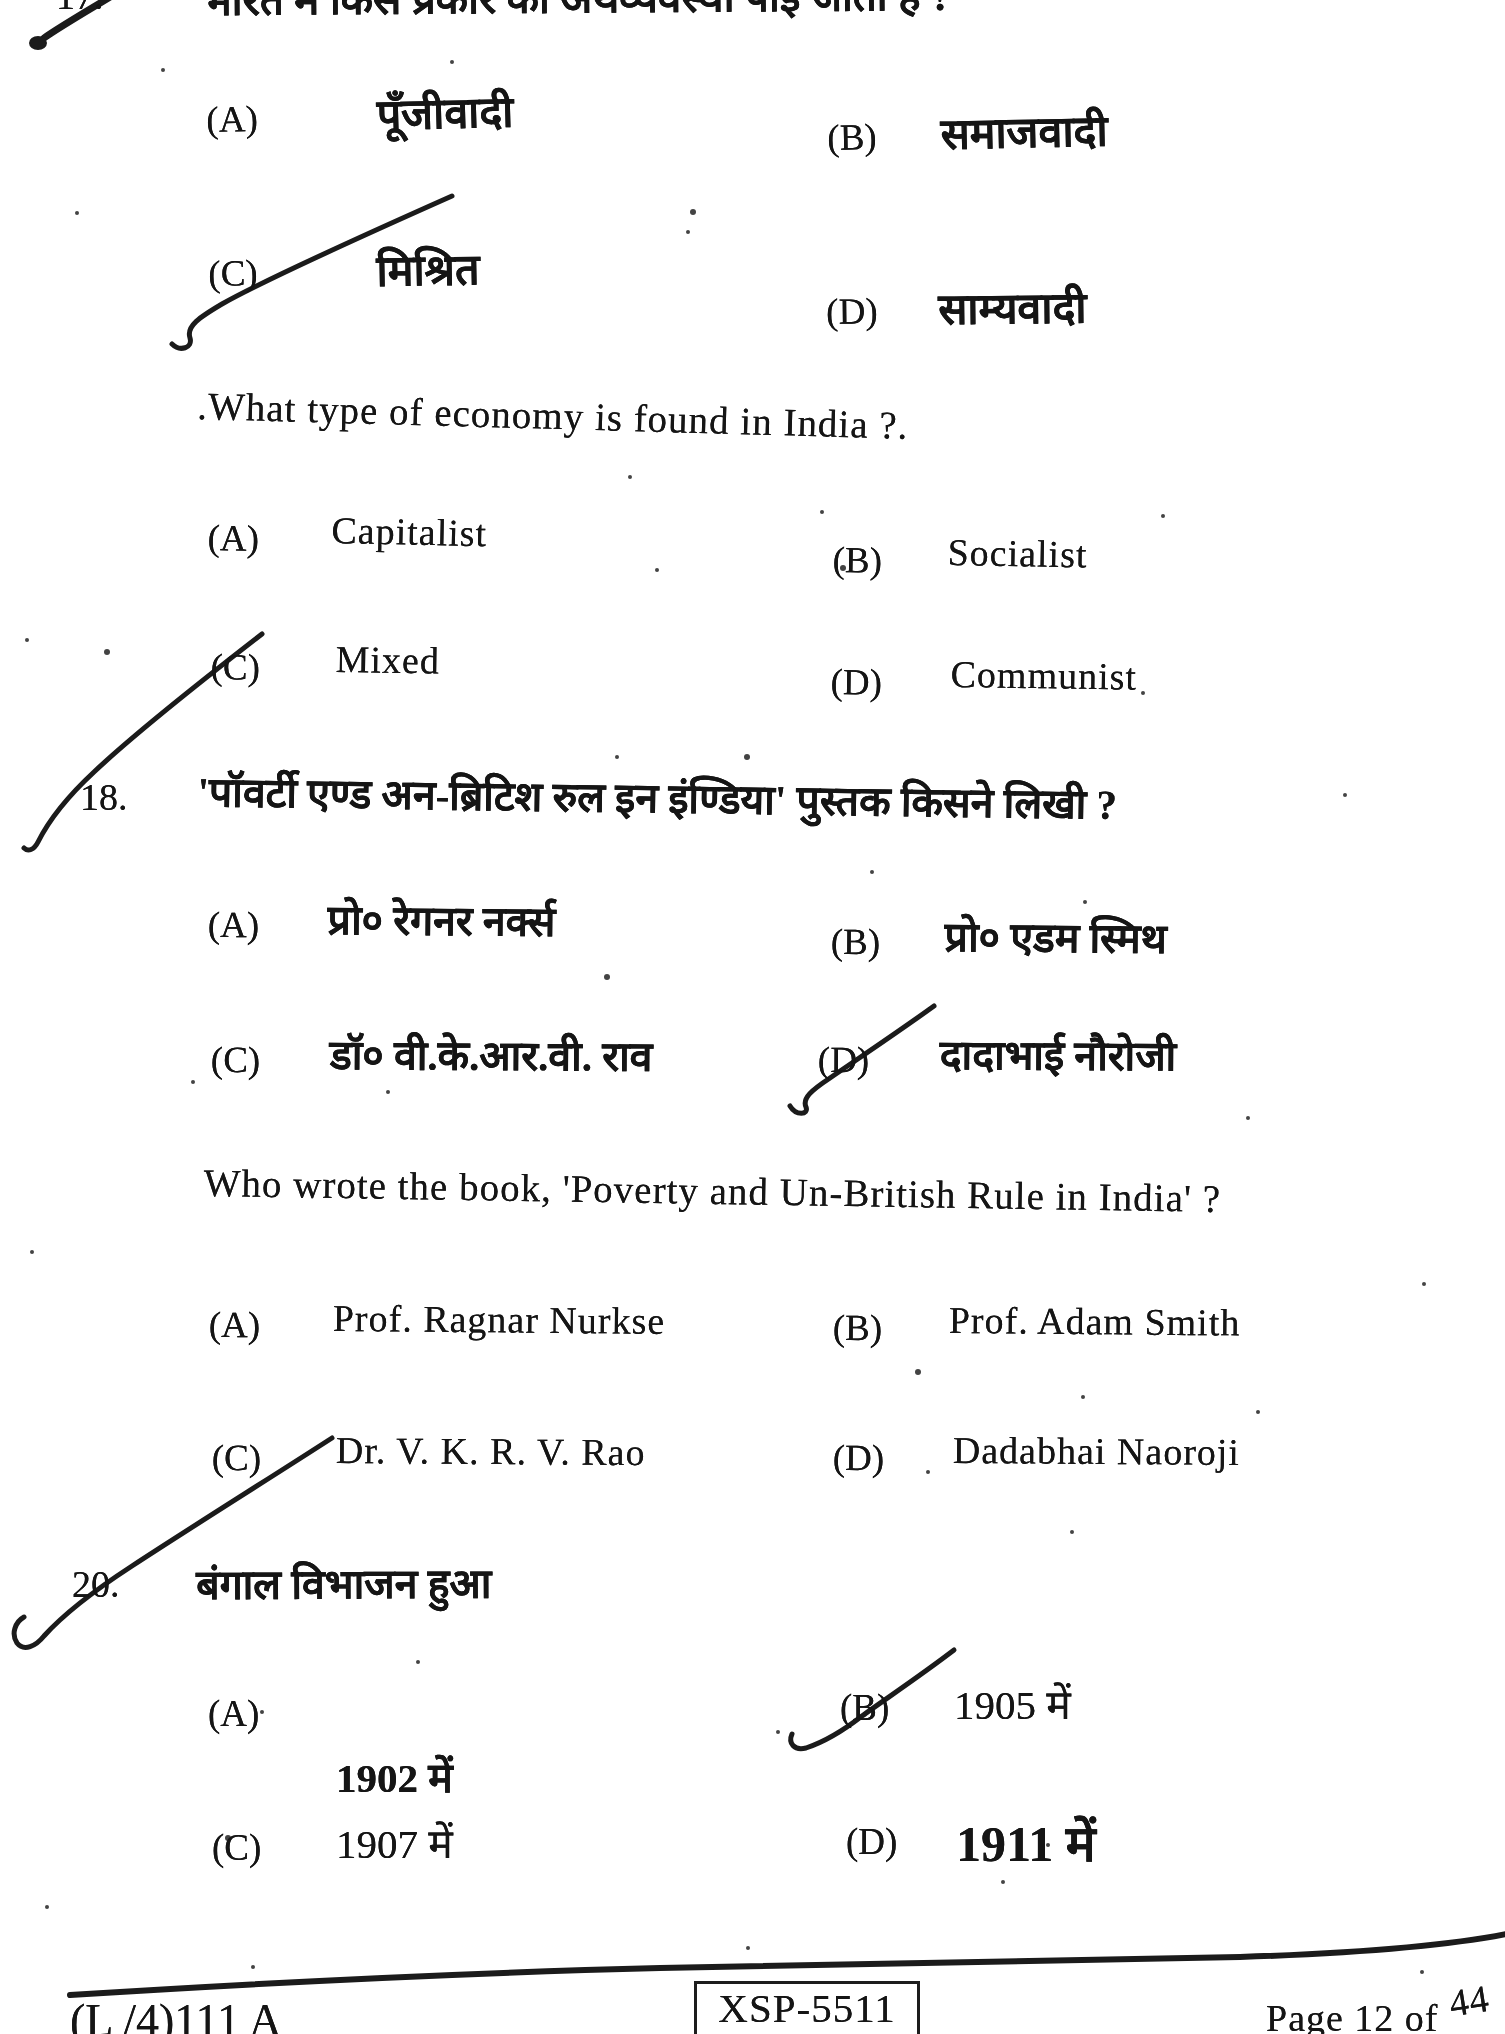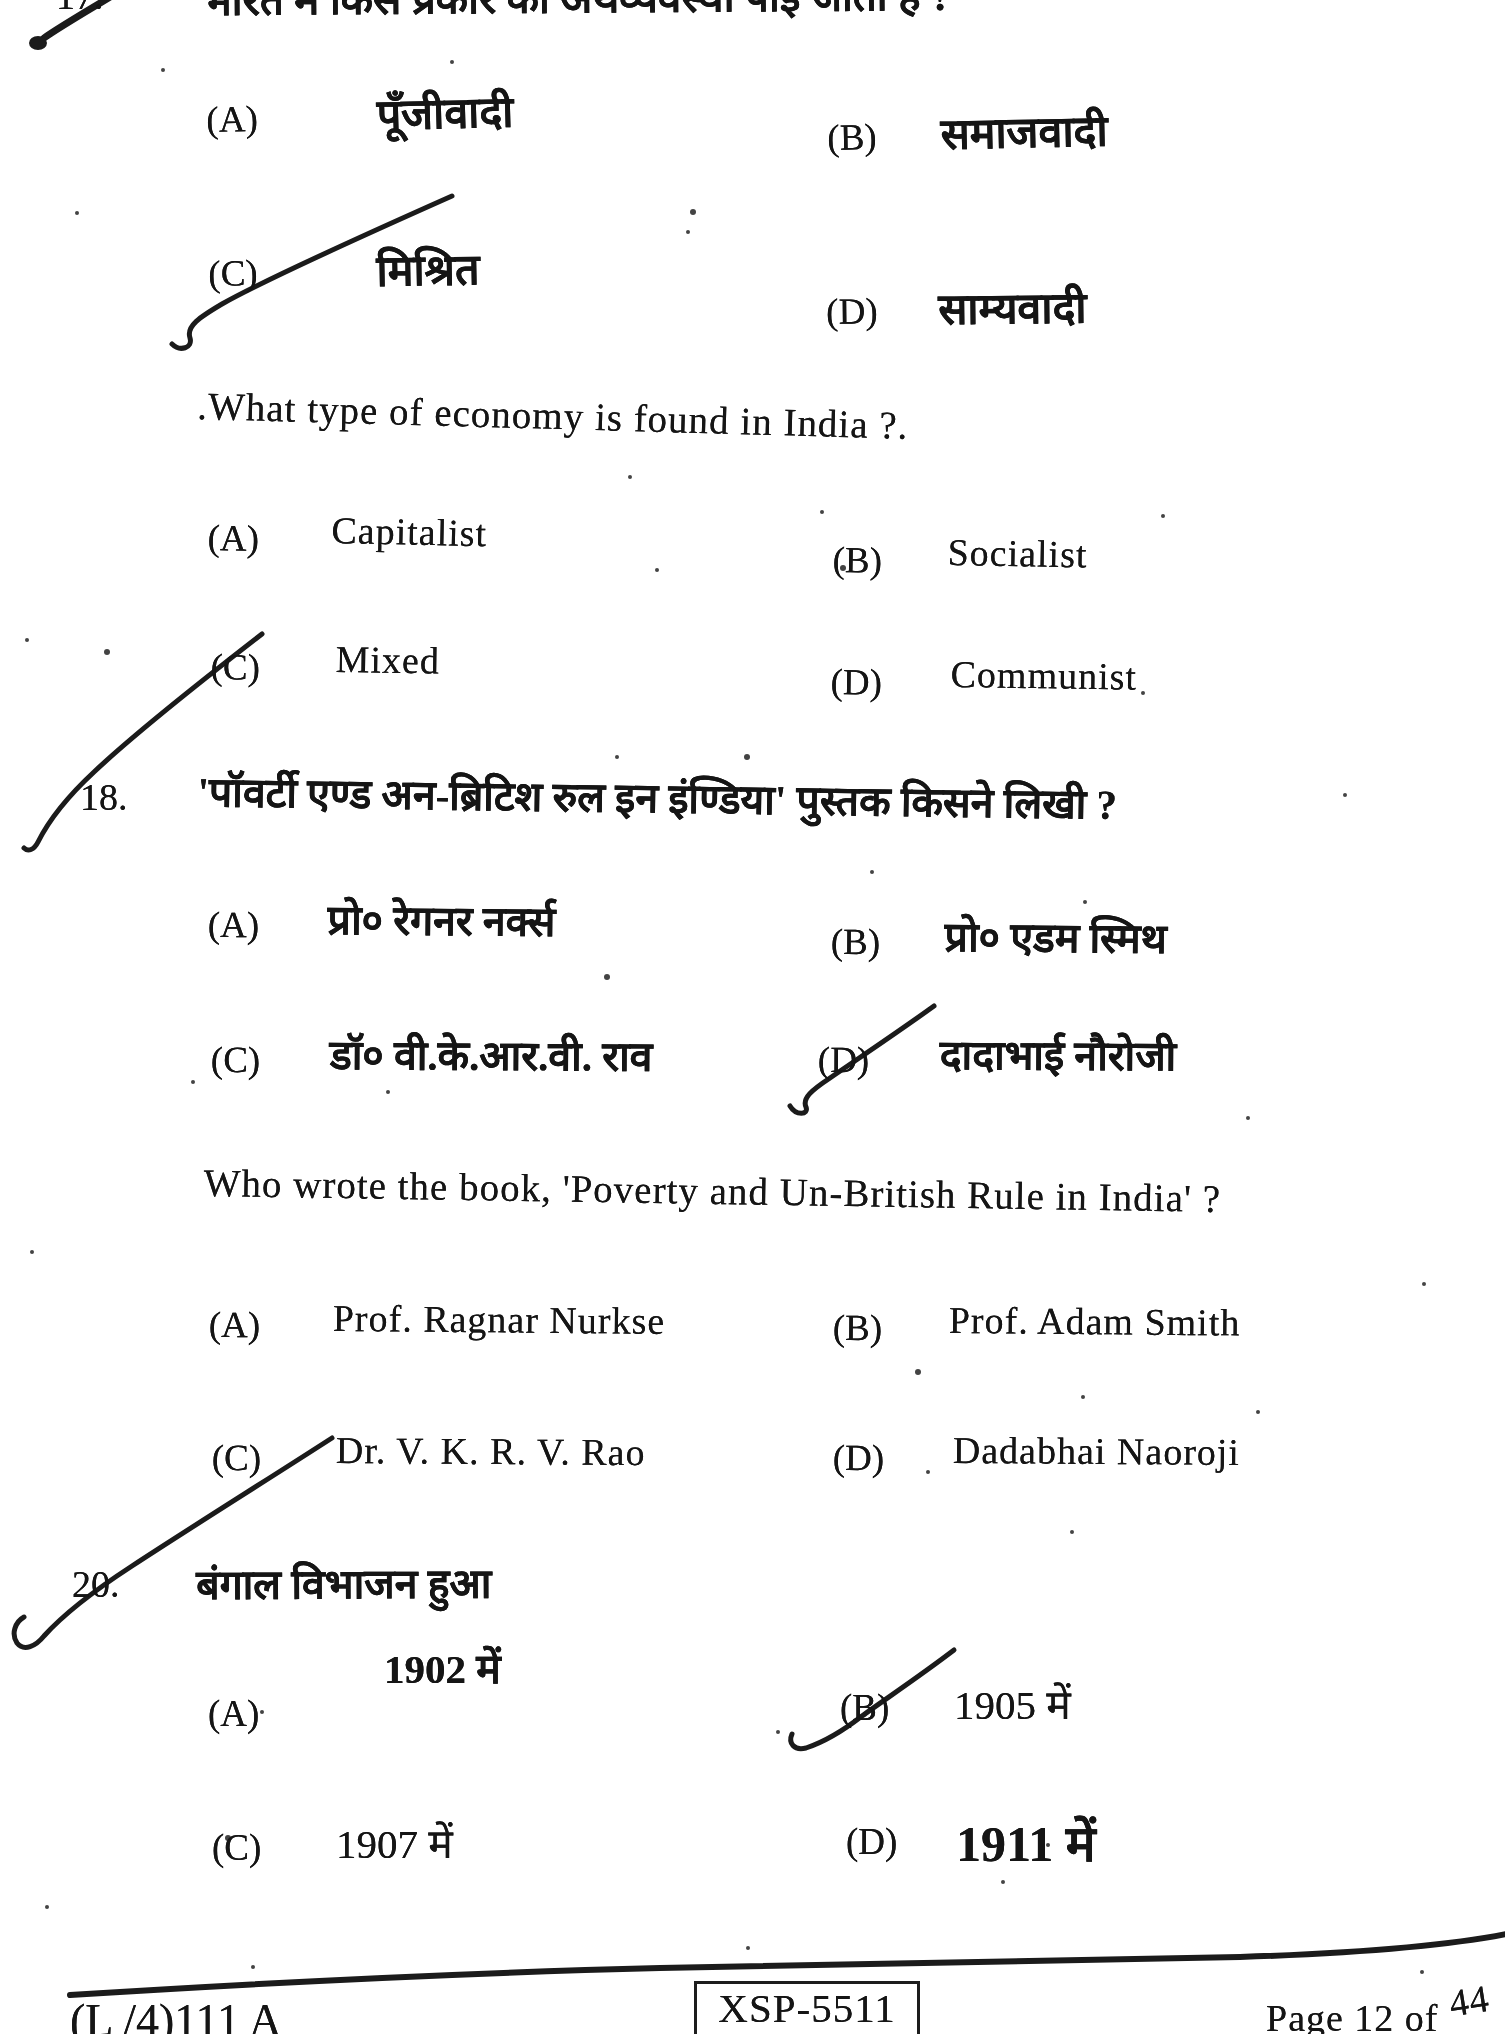--- a/index.html
+++ b/index.html
@@ -123,21 +123,21 @@
   <div class="t en" style="left:949px; top:1298px; transform:rotate(0.5deg);">Prof. Adam Smith</div>
   <div class="t lbl" style="left:212px; top:1436px; transform:rotate(0.4deg);">(C)</div>
   <div class="t en" style="left:336px; top:1428px; transform:rotate(0.4deg);">Dr. V. K. R. V. Rao</div>
   <div class="t lbl" style="left:833px; top:1436px; transform:rotate(0.4deg);">(D)</div>
   <div class="t en" style="left:953px; top:1428px; transform:rotate(0.4deg);">Dadabhai Naoroji</div>
 
   <div class="t num" style="left:72px; top:1562px;">20.</div>
   <div class="t hi" style="left:196px; top:1555px; font-size:41px; transform:rotate(-0.3deg);">बंगाल विभाजन हुआ</div>
 
   <div class="t lbl" style="left:208px; top:1692px;">(A)</div>
-  <div class="t hi" style="left:336px; top:1639px; font-size:41px; font-weight:600;margin-left:48px;">1902 में</div>
+  <div class="t hi" style="left:336px; top:1748px; font-size:41px; font-weight:600;">1902 में</div>
   <div class="t lbl" style="left:840px; top:1686px;">(B)</div>
   <div class="t hi" style="left:954px; top:1675px; font-size:41px; font-weight:400;">1905 में</div>
   <div class="t lbl" style="left:212px; top:1826px;">(C)</div>
   <div class="t hi" style="left:336px; top:1814px; font-size:41px; font-weight:400;">1907 में</div>
   <div class="t lbl" style="left:846px; top:1820px;">(D)</div>
   <div class="t hi" style="left:956px; top:1808px; font-size:50px; font-weight:600;">1911 में</div>
 
   <div class="t num" style="left:70px; top:1994px; font-size:46px;">(L /4)111 A</div>
   <div class="code-box">
     <span>XSP-5511</span>

